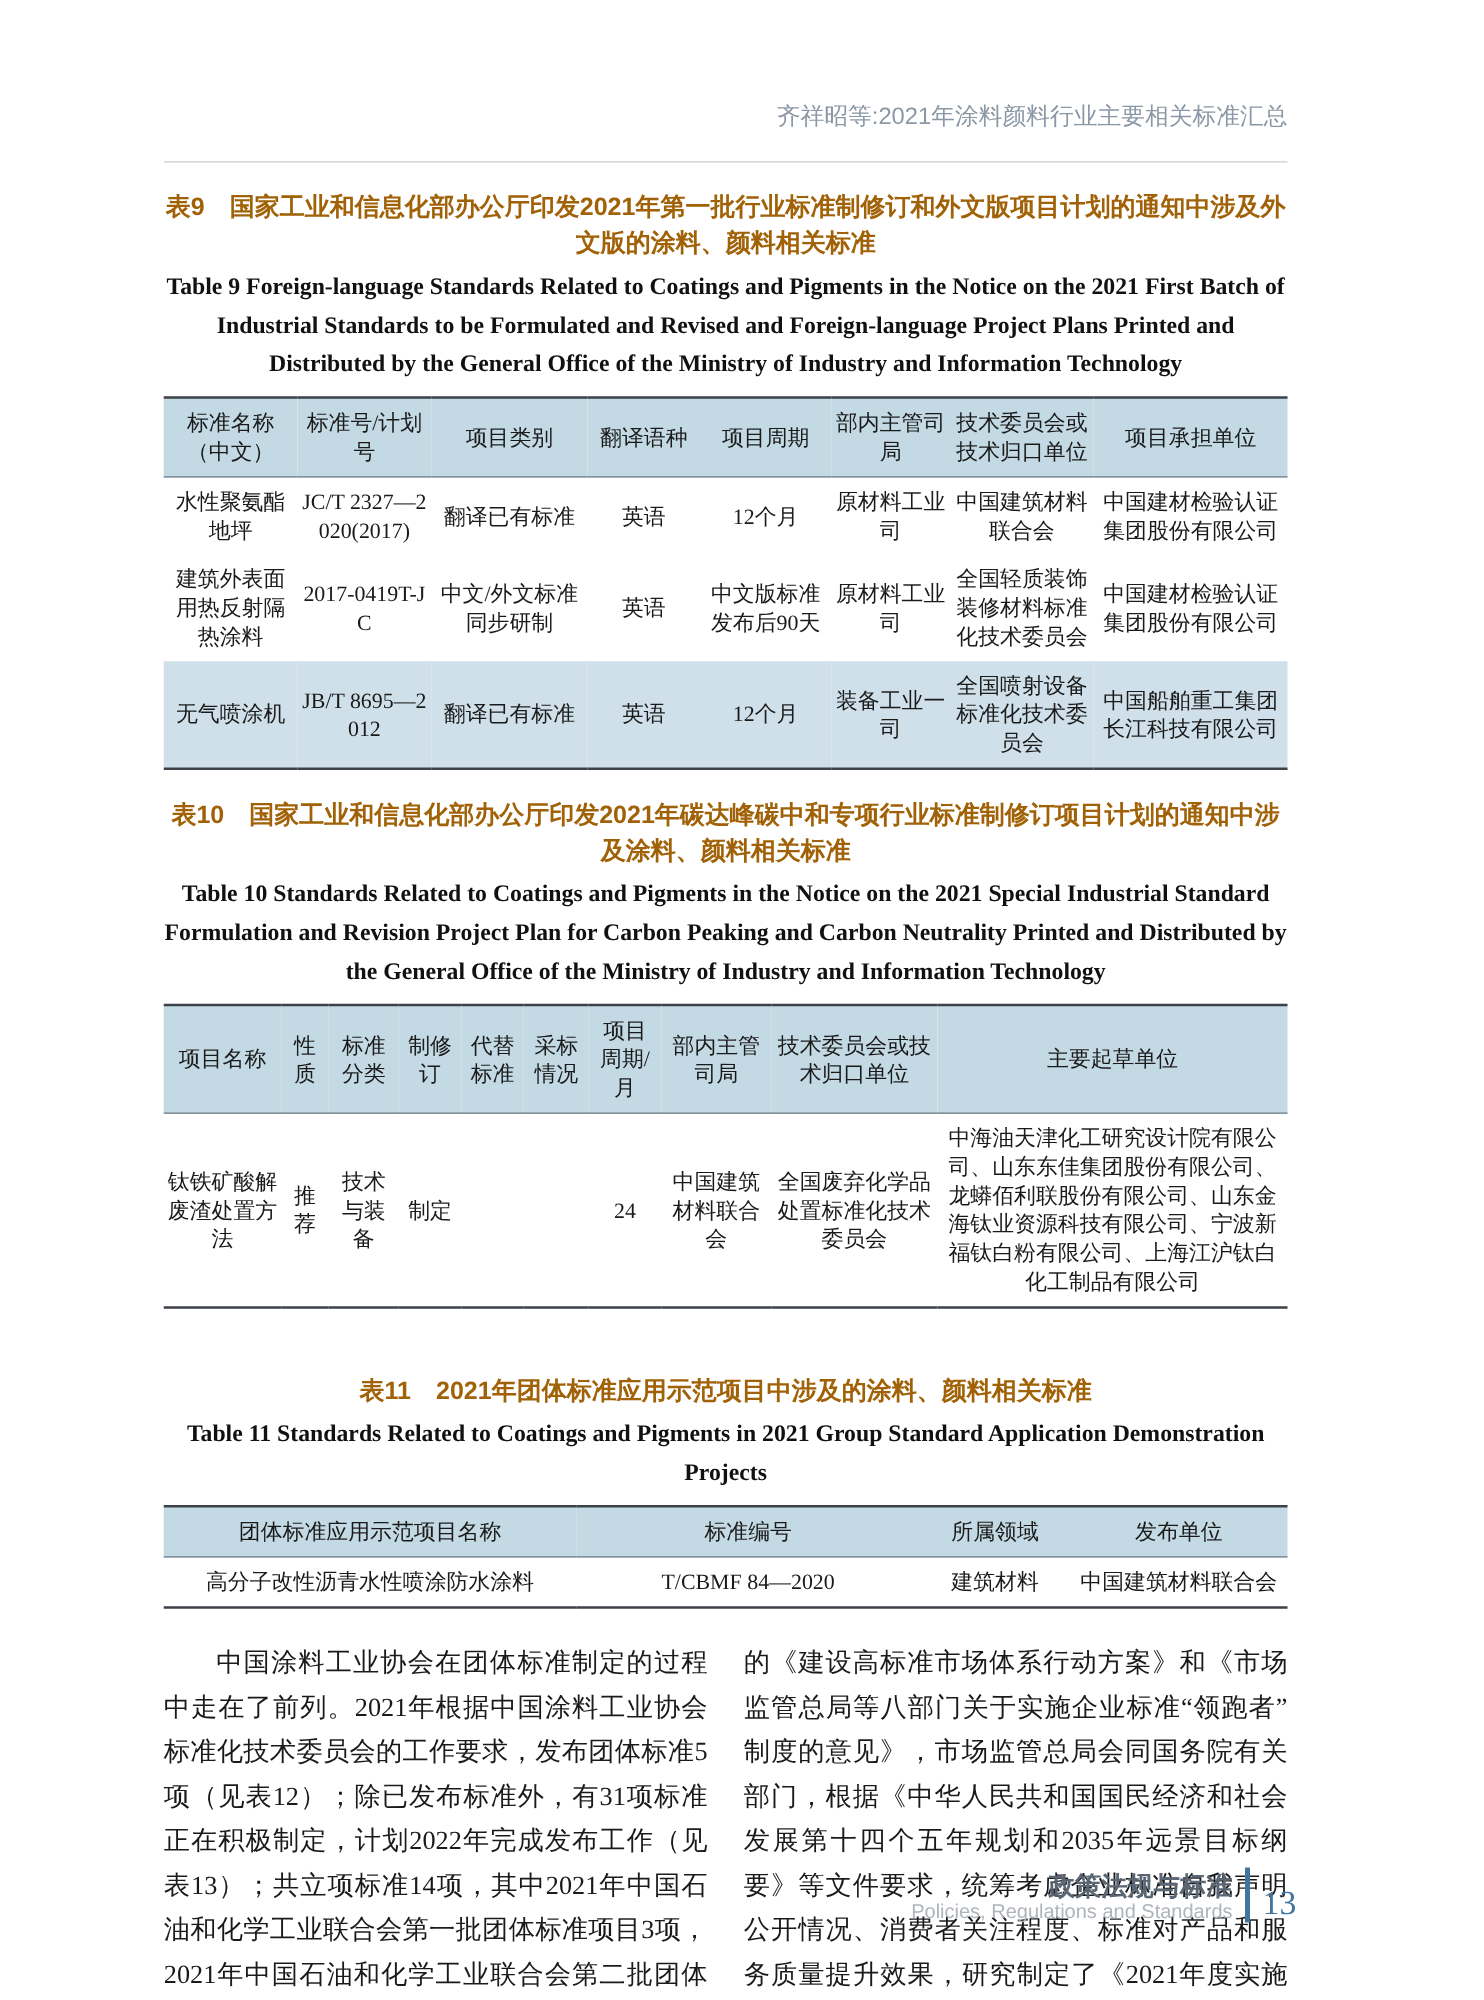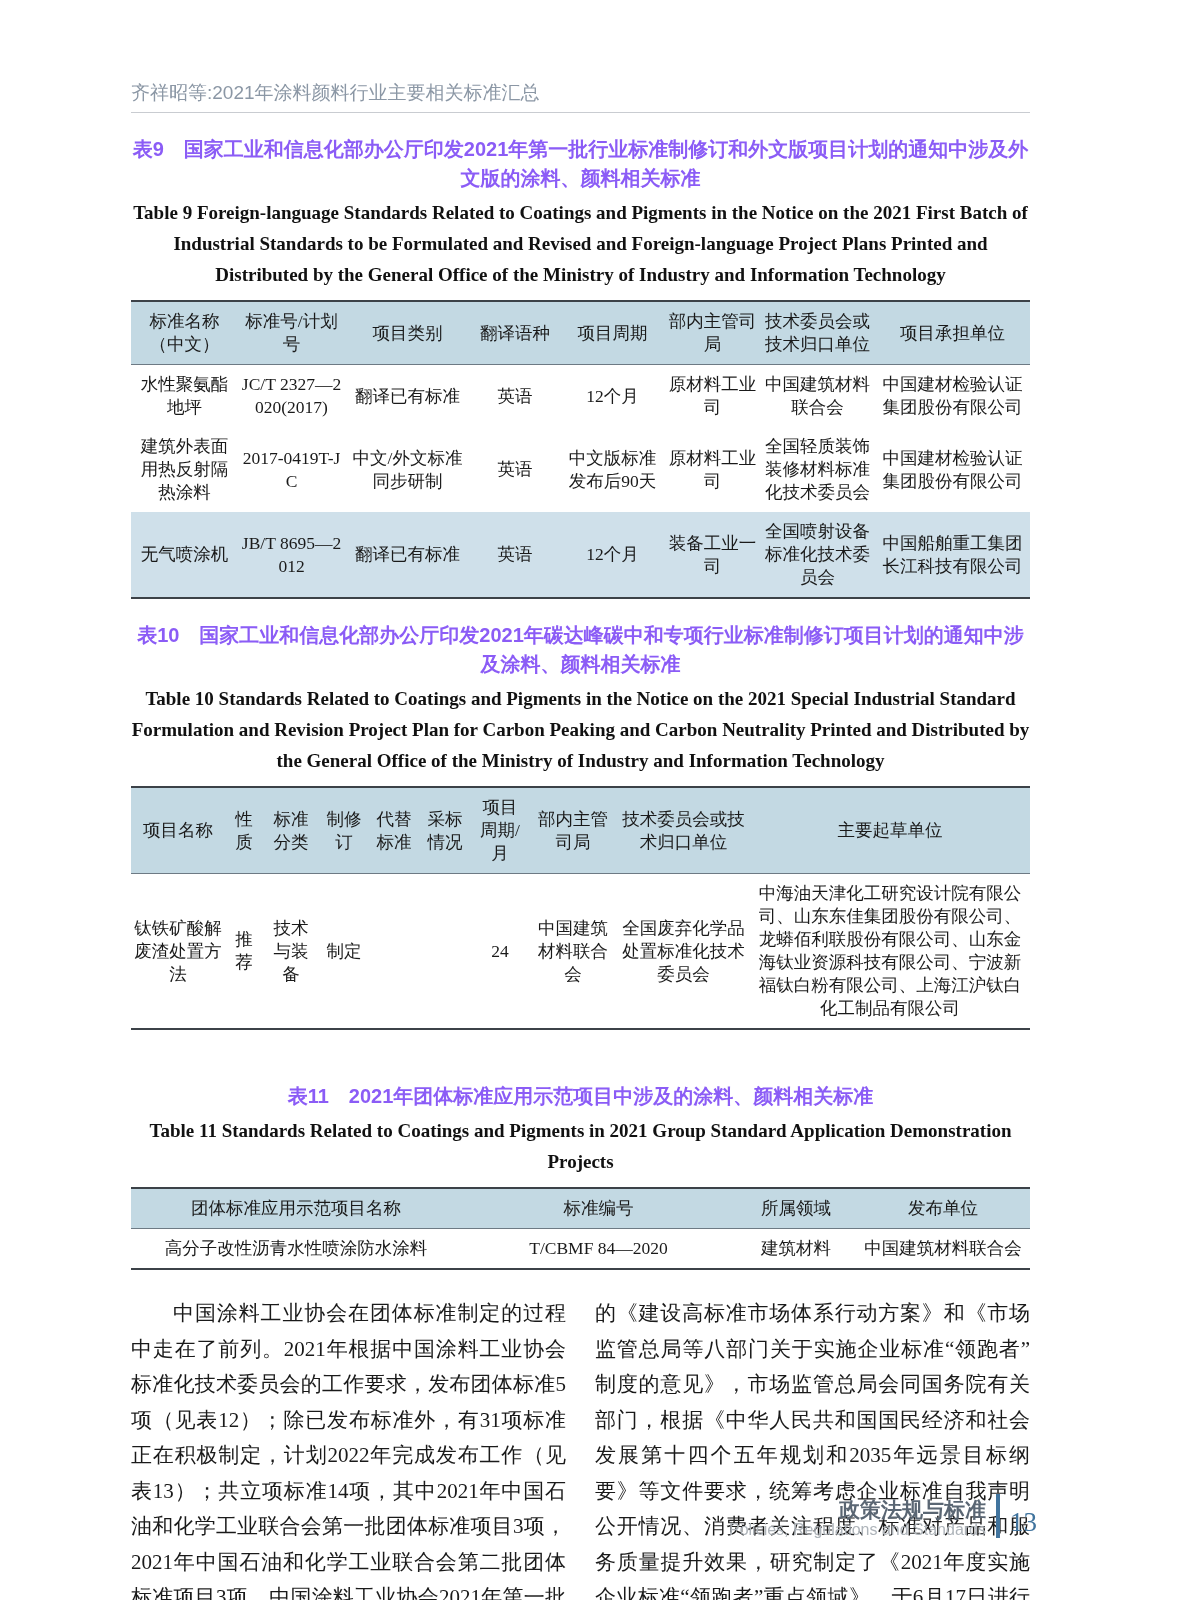--- a/index.html
+++ b/index.html
@@ -9,37 +9,37 @@
     font-family: "Liberation Serif", serif;
     color: #1a1a1a;
     position: relative;
     overflow: hidden;
   }
   .page { position: relative; width: 1187px; height: 1600px; }
   .content { width: 899px; margin-left: 131px; padding-top: 80px; }
 
   
   .running-head {
-    text-align: left;
+    text-align: right;
     font-family: "Liberation Sans", sans-serif;
     font-size: 19px;
     color: var(--running-head-text, #8b97a5);
-    padding-bottom: 6px;
+    padding-bottom: 23px;
     border-bottom: 1px solid #c9ccd1;
   }
 
   
   .caption-block { margin-top: 22px; }
   .caption-zh {
     font-family: "Liberation Sans", sans-serif;
     font-weight: bold;
     font-size: 20px;
     line-height: 29px;
     text-align: center;
-    color: #8b5cf6;
+    color: #a16207;
   }
   .caption-en {
     font-family: "Liberation Serif", serif;
     font-weight: bold;
     font-size: 19px;
     line-height: 31px;
     text-align: center;
     color: #111;
     margin-top: 4px;
   }

